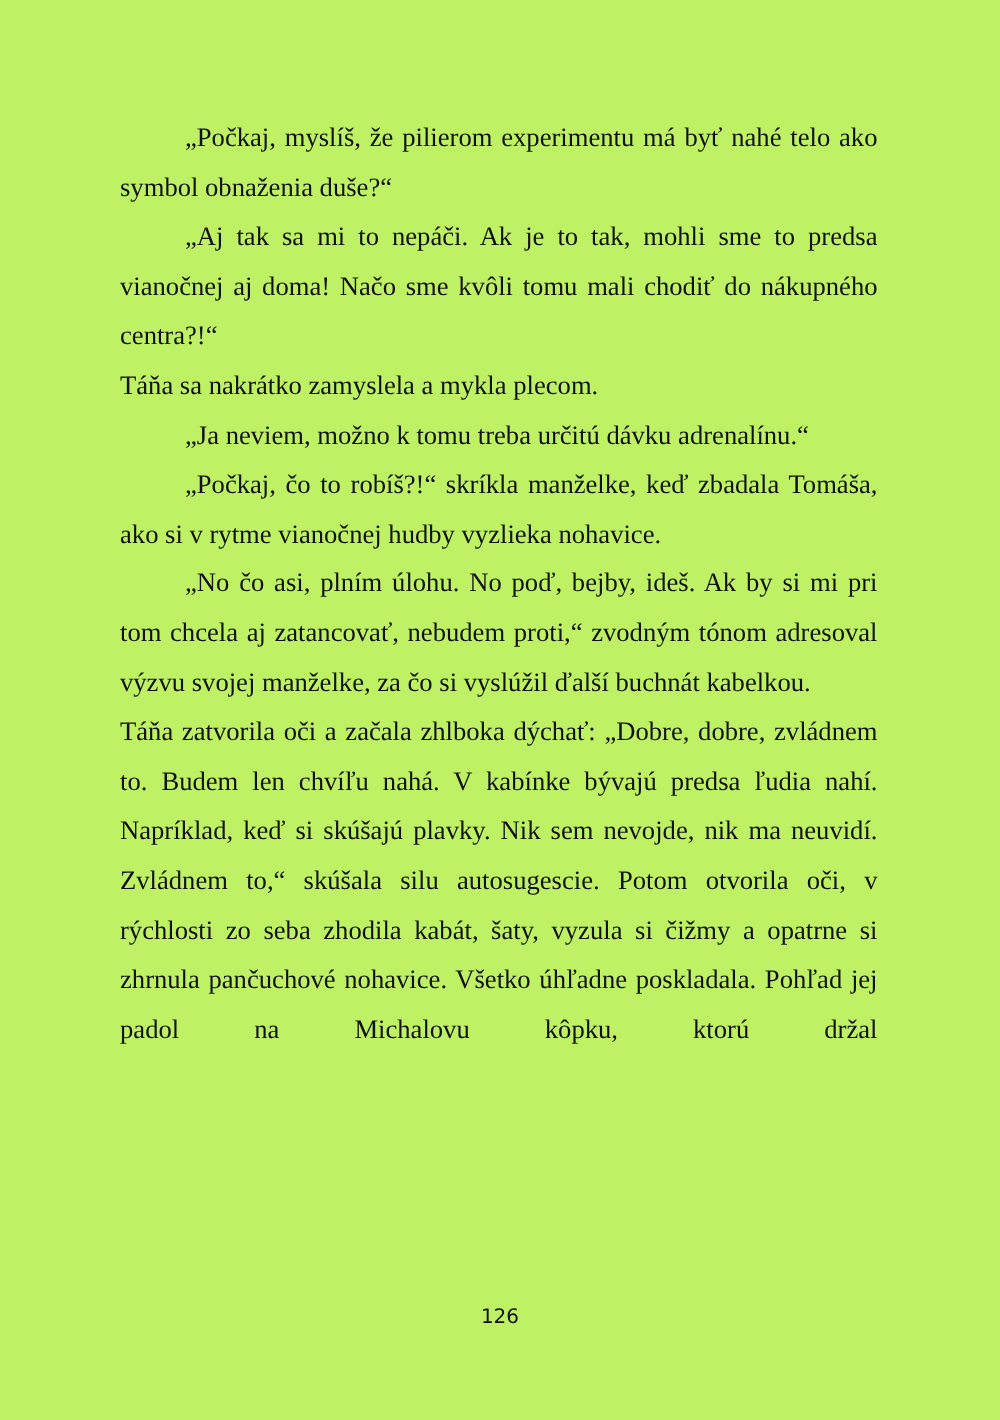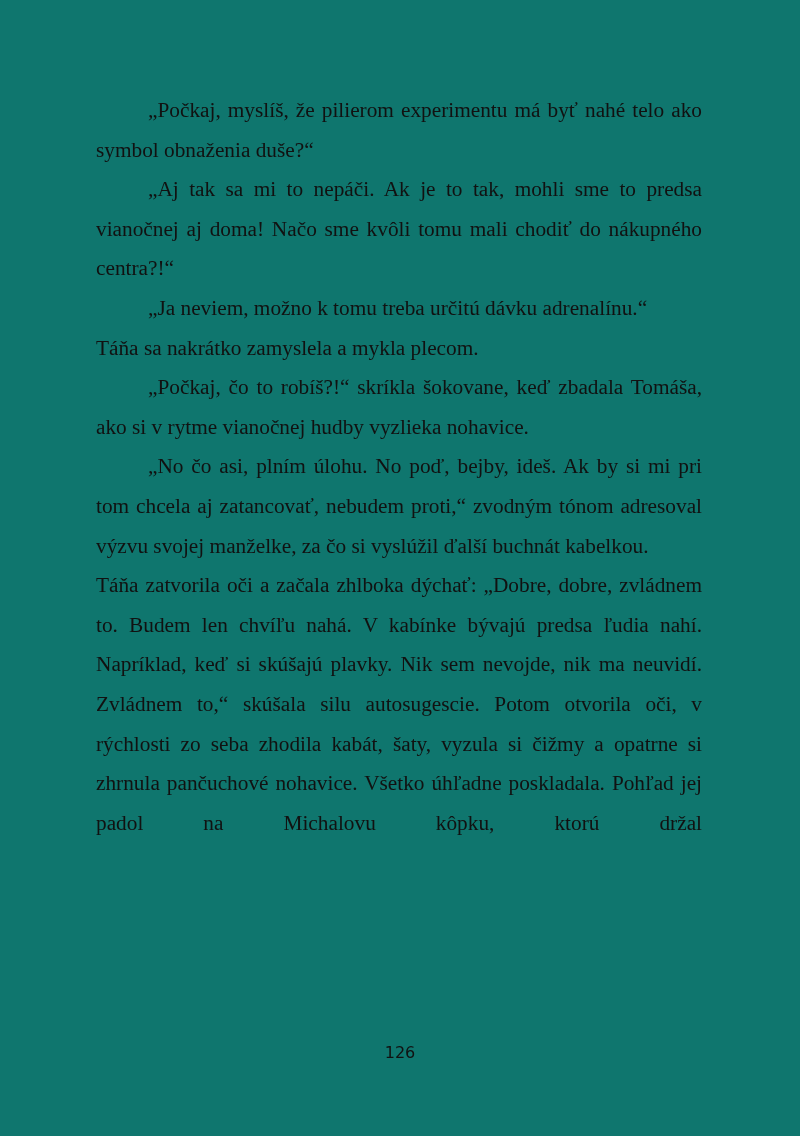--- a/index.html
+++ b/index.html
@@ -11,21 +11,21 @@
     width: 800px;
     height: 1136px;
     position: relative;
     overflow: hidden;
   }
   .page {
     position: absolute;
     left: 0; top: 0;
     width: 800px;
     height: 1136px;
-    background: #0f766e;
+    background: #bef264;
   }
   .text-block {
     position: absolute;
     left: 96px;
     top: 91px;
     width: 606px;
     font-family: "Liberation Serif", "DejaVu Serif", serif;
     font-size: 21.3px;
     line-height: 39.6px;
     color: #111111;
@@ -49,20 +49,20 @@
     color: #111111;
   }
 </style>
 </head>
 <body>
 
 <div class="page">
   <div class="text-block">
     <p class="para indent">„Počkaj, myslíš, že pilierom experimentu má byť nahé telo ako symbol obnaženia duše?“</p>
     <p class="para indent">„Aj tak sa mi to nepáči. Ak je to tak, mohli sme to predsa vianočnej aj doma! Načo sme kvôli tomu mali chodiť do nákupného centra?!“</p>
+    <p class="para">Táňa sa nakrátko zamyslela a mykla plecom.</p>
     <p class="para indent">„Ja neviem, možno k tomu treba určitú dávku adrenalínu.“</p>
-    <p class="para">Táňa sa nakrátko zamyslela a mykla plecom.</p>
-    <p class="para indent">„Počkaj, čo to robíš?!“ skríkla šokovane, keď zbadala Tomáša, ako si v rytme vianočnej hudby vyzlieka nohavice.</p>
+    <p class="para indent">„Počkaj, čo to robíš?!“ skríkla manželke, keď zbadala Tomáša, ako si v rytme vianočnej hudby vyzlieka nohavice.</p>
     <p class="para indent">„No čo asi, plním úlohu. No poď, bejby, ideš. Ak by si mi pri tom chcela aj zatancovať, nebudem proti,“ zvodným tónom adresoval výzvu svojej manželke, za čo si vyslúžil ďalší buchnát kabelkou.</p>
     <p class="para" style="text-align-last: justify;">Táňa zatvorila oči a začala zhlboka dýchať: „Dobre, dobre, zvládnem to. Budem len chvíľu nahá. V kabínke bývajú predsa ľudia nahí. Napríklad, keď si skúšajú plavky. Nik sem nevojde, nik ma neuvidí. Zvládnem to,“ skúšala silu autosugescie. Potom otvorila oči, v rýchlosti zo seba zhodila kabát, šaty, vyzula si čižmy a opatrne si zhrnula pančuchové nohavice. Všetko úhľadne poskladala. Pohľad jej padol na Michalovu kôpku, ktorú držal</p>
   </div>
   <div class="page-number">126</div>
 </div>
 
 </body></html>

